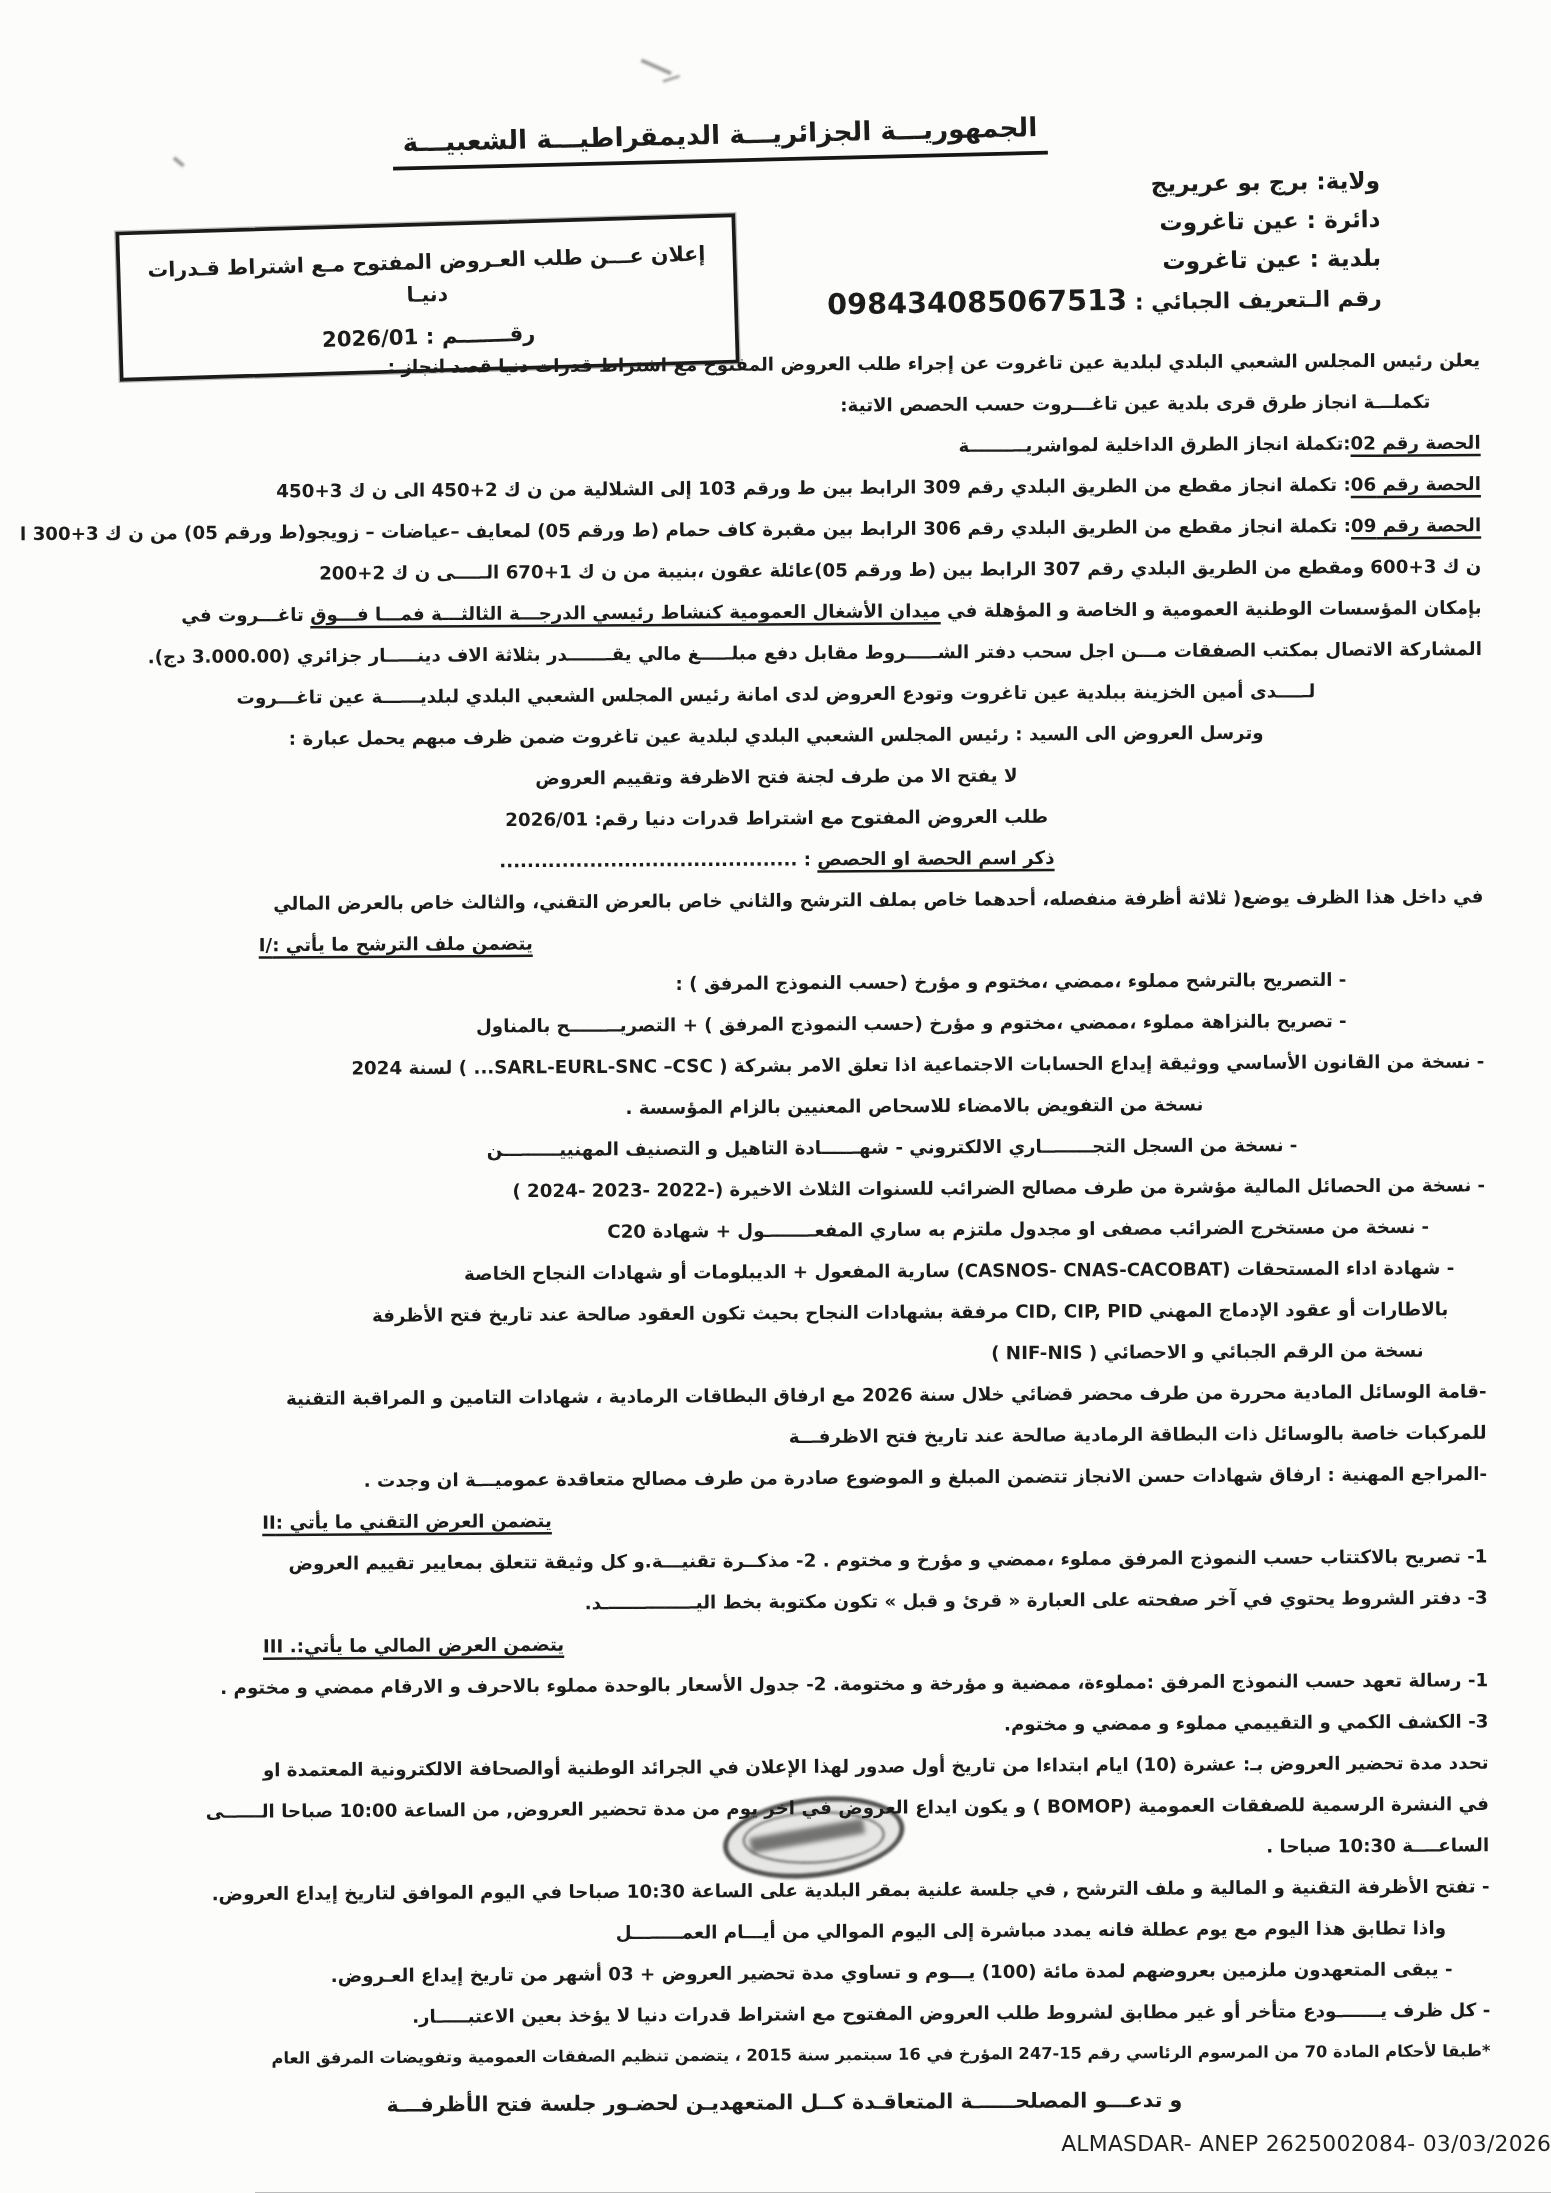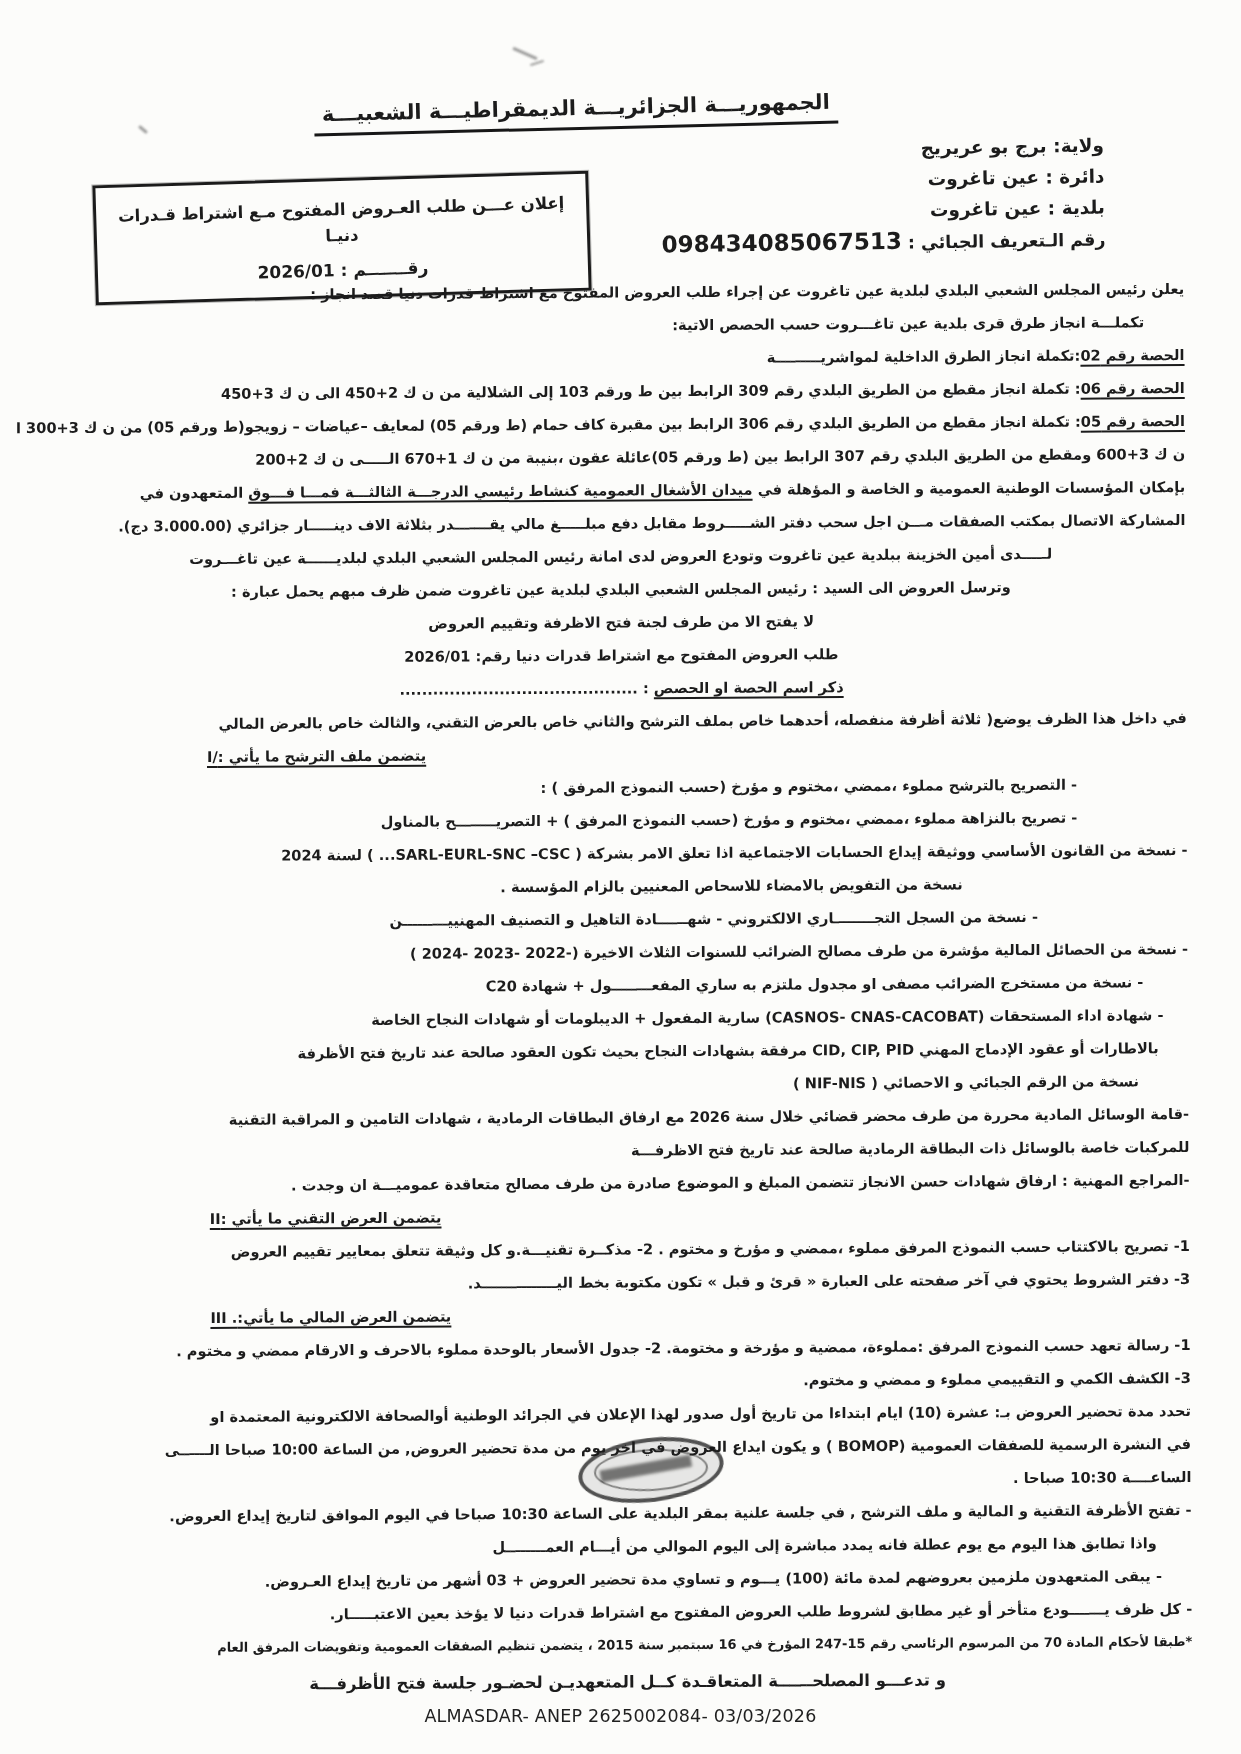--- a/index.html
+++ b/index.html
@@ -56,21 +56,21 @@
   .stamp::after{
     content:"";position:absolute;left:18px;top:20px;width:92px;height:12px;
     background:rgba(20,20,20,.55);filter:blur(1.5px);transform:rotate(-3deg);
   }
   .artifact{position:absolute;background:rgba(60,60,60,.5);filter:blur(1px);}
   .a1{left:512px;top:52px;width:26px;height:3px;transform:rotate(24deg);}
   .a2{left:530px;top:62px;width:14px;height:2px;transform:rotate(-18deg);}
   .a3{left:138px;top:128px;width:10px;height:3px;transform:rotate(40deg);}
   
   .footer{
-    position:absolute;bottom:28px;left:0;width:100%;text-align:center;
+    position:absolute;bottom:28px;left:0;width:100%;text-align:right;
     direction:ltr;font-size:17.5px;font-weight:400;color:#1f1f1f;
     font-family:"DejaVu Sans",sans-serif;letter-spacing:.2px;
   }
 </style>
 </head>
 <body>
 
 <div id="sheet">
 
   <div class="artifact a1"></div>
@@ -94,23 +94,23 @@
   <div class="notice-box">
     <div>إعلان عـــن طلب العـروض المفتوح مـع اشتراط قـدرات دنيـا</div>
     <div class="num-line">رقـــــــم : 2026/01</div>
   </div>
 
   <div id="doc-body">
       <div class="para" dir="rtl"><span>يعلن رئيس المجلس الشعبي البلدي لبلدية عين تاغروت عن إجراء طلب العروض المفتوح  مع اشتراط قدرات دنيا  قصد انجاز :</span></div>
       <div class="para" dir="rtl" style="margin-right: 40px;"><span>تكملـــة انجاز طرق قرى بلدية عين تاغـــروت  حسب الحصص الاتية:</span></div>
       <div class="para" dir="rtl"><span class="u">الحصة رقم 02</span><span>:تكملة انجاز الطرق الداخلية لمواشريـــــــــة</span></div>
       <div class="para" dir="rtl"><span class="u">الحصة رقم 06</span><span>: تكملة انجاز مقطع من الطريق البلدي رقم 309 الرابط بين ط ورقم 103 إلى الشلالية من ن ك 2+450 الى ن ك 3+450</span></div>
-      <div class="para" dir="rtl"><span class="u">الحصة رقم 05</span><span>: تكملة انجاز مقطع من الطريق البلدي رقم 306 الرابط بين مقبرة كاف حمام (ط ورقم 05) لمعايف –عياضات – زويجو(ط ورقم 05) من ن ك 3+300 ا</span></div>
+      <div class="para" dir="rtl"><span class="u">الحصة رقم 09</span><span>: تكملة انجاز مقطع من الطريق البلدي رقم 306 الرابط بين مقبرة كاف حمام (ط ورقم 05) لمعايف –عياضات – زويجو(ط ورقم 05) من ن ك 3+300 ا</span></div>
       <div class="para" dir="rtl"><span>ن ك 3+600  ومقطع من الطريق البلدي رقم 307 الرابط بين  (ط ورقم 05)عائلة عقون ،بنيبة من  ن ك 1+670 الـــــى ن ك 2+200</span></div>
-      <div class="para" dir="rtl"><span>بإمكان المؤسسات الوطنية العمومية و الخاصة و المؤهلة في </span><span class="u">ميدان الأشغال العمومية كنشاط رئيسي الدرجـــة الثالثـــة فمـــا فـــوق</span><span> المتعهدون في</span></div>
+      <div class="para" dir="rtl"><span>بإمكان المؤسسات الوطنية العمومية و الخاصة و المؤهلة في </span><span class="u">ميدان الأشغال العمومية كنشاط رئيسي الدرجـــة الثالثـــة فمـــا فـــوق</span><span> تاغـــروت في</span></div>
       <div class="para" dir="rtl"><span>المشاركة الاتصال بمكتب الصفقات مـــن اجل  سحب دفتر الشـــــروط  مقابل دفع مبلـــــغ مالي يقـــــــدر بثلاثة الاف دينـــــار جزائري (3.000.00 دج).</span></div>
       <div class="para c" dir="rtl"><span>لـــــدى أمين الخزينة ببلدية عين تاغروت  وتودع العروض لدى امانة رئيس المجلس الشعبي  البلدي لبلديــــــة عين تاغـــروت</span></div>
       <div class="para c" dir="rtl"><span>وترسل العروض الى السيد : رئيس المجلس الشعبي البلدي لبلدية عين تاغروت ضمن ظرف مبهم يحمل عبارة :</span></div>
       <div class="para c" dir="rtl"><span>لا يفتح الا من طرف لجنة فتح الاظرفة وتقييم العروض</span></div>
       <div class="para c" dir="rtl"><span>طلب العروض المفتوح مع اشتراط قدرات دنيا رقم: 2026/01</span></div>
       <div class="para c" dir="rtl"><span class="u">ذكر اسم الحصة او الحصص</span><span> : ...........................................</span></div>
       <div class="para" dir="rtl"><span>في داخل هذا الظرف يوضع( ثلاثة أظرفة منفصله، أحدهما خاص بملف الترشح والثاني خاص بالعرض التقني، والثالث خاص بالعرض المالي</span></div>
       <div class="para h" dir="rtl"><span class="u">يتضمن ملف الترشح ما يأتي :</span><span class="u ltr">I/</span></div>
       <div class="para" dir="rtl" style="margin-right: 110px;"><span>- التصريح بالترشح  مملوء ،ممضي ،مختوم و مؤرخ (حسب النموذج المرفق ) :</span></div>
       <div class="para" dir="rtl" style="margin-right: 110px;"><span>- تصريح بالنزاهة مملوء ،ممضي ،مختوم و مؤرخ (حسب النموذج المرفق )        + التصريــــــــح بالمناول</span></div>

